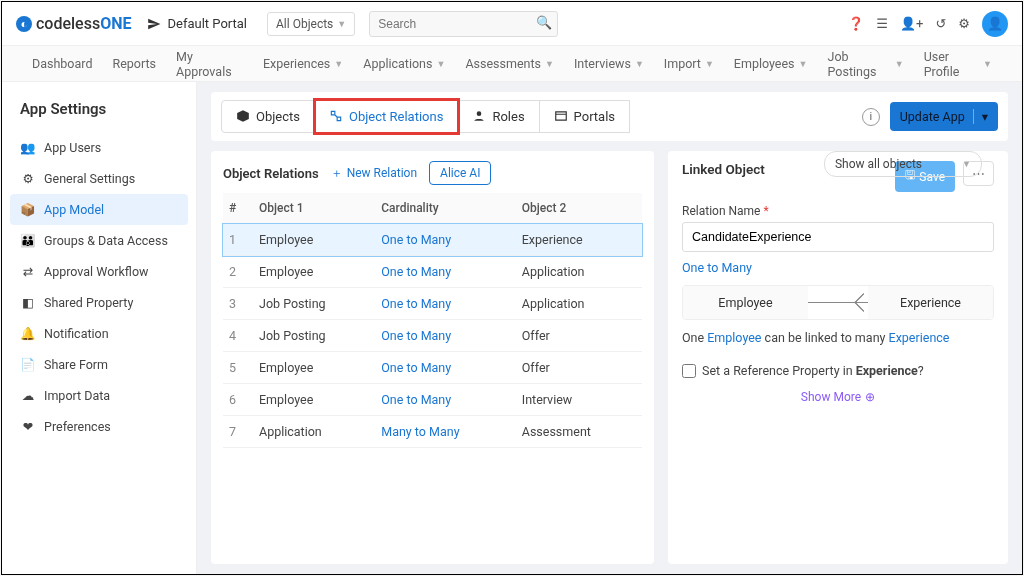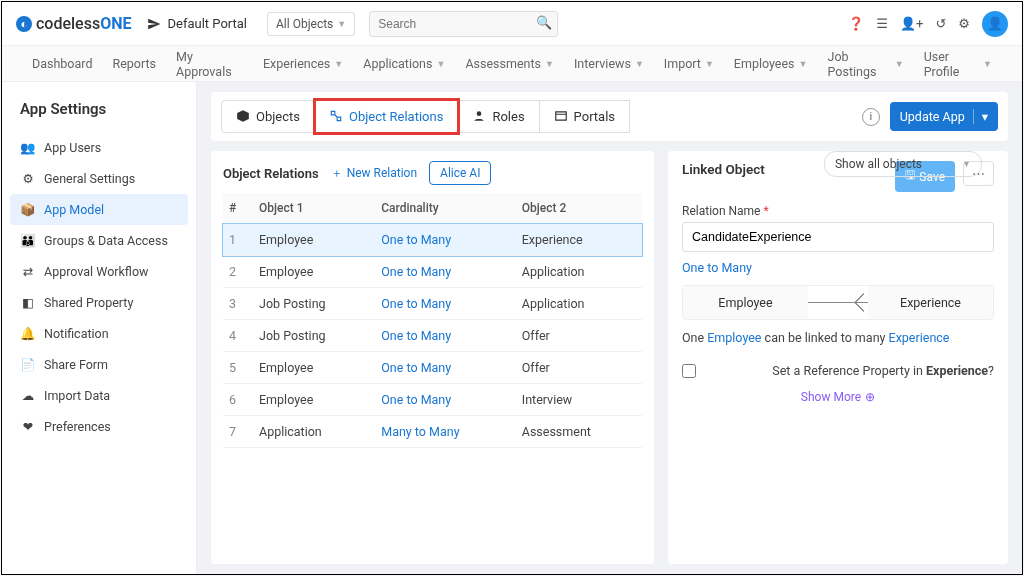--- a/index.html
+++ b/index.html
@@ -33,21 +33,21 @@
 
   .main { flex:1; padding:10px 14px; display:flex; flex-direction:column; gap:10px;}
   .tabbar { background:#fff; border-radius:4px; padding:8px 10px; display:flex; align-items:center; gap:0; }
   .tab { display:flex; align-items:flex-start; gap:6px; padding:8px 14px; border:1px solid #ddd; background:#fff; font-size:13px; color:#333; cursor:pointer; border-radius:4px 0 0 4px;}
   .tab + .tab { border-left:none; border-radius:0;}
   .tab:last-of-type { border-radius:0 4px 4px 0;}
   .tab.active { color:#1976d2; }
   .tab.highlight { outline:3px solid #e53935; outline-offset:-1px; position:relative; z-index:2;}
   .tabbar-right { margin-left:auto; display:flex; align-items:center; gap:10px;}
   .info-circle { width:18px; height:18px; border:1px solid #999; border-radius:50%; display:flex; align-items:center; justify-content:center; font-size:11px; color:#666; cursor:pointer;}
-  .update-btn { background:#1976d2; color:#ffffff; padding:7px 10px; border-radius:4px; font-size:12.5px; display:flex; align-items:center; gap:6px; cursor:pointer;}
+  .update-btn { background:#1976d2; color:#0f172a; padding:7px 10px; border-radius:4px; font-size:12.5px; display:flex; align-items:center; gap:6px; cursor:pointer;}
   .update-btn .dd { border-left:1px solid rgba(255,255,255,.4); padding-left:8px; margin-left:2px;}
 
   .body-row { flex:1; display:flex; gap:14px; }
   .left-pane { flex:1; background:#fff; border-radius:4px; padding:10px 12px; }
   .left-head { display:flex; align-items:center; gap:12px; margin-bottom:6px;}
   .left-head .title { font-weight:600; font-size:13px;}
   .newrel { color:#1976d2; font-size:12px; display:flex; align-items:center; gap:4px; cursor:pointer;}
   .alice { border:1px solid #1976d2; color:#1976d2; padding:4px 10px; border-radius:4px; font-size:12px; cursor:pointer;}
   .show-all { margin-left:auto; border:1px solid #ddd; padding:5px 10px; font-size:12px; border-radius:12px; display:flex; align-items:center; gap:40px; color:#444; min-width:130px; justify-content:space-between; cursor:pointer; position:absolute; right:26px;}
   .show-all-wrap { position:relative; }
@@ -69,21 +69,21 @@
   .req { color:#e53935;}
   .text-input { width:100%; padding:7px 9px; border:1px solid #ddd; border-radius:3px; font-size:12.5px;}
   .link-txt { color:#1976d2; font-size:12.5px; cursor:pointer; display:inline-block; margin-top:8px;}
   .card-link { display:flex; align-items:center; margin-top:10px; border:1px solid #eee; border-radius:4px; overflow:hidden;}
   .card-link .cell { flex:1; padding:9px 0; text-align:center; font-size:12.5px; background:#fafafa;}
   .card-link .connector { width:60px; position:relative; height:1px; background:#888;}
   .card-link .connector::after { content:""; position:absolute; right:-2px; top:-6px; width:12px; height:12px; border-right:1px solid #888; border-top:1px solid #888; transform:rotate(-45deg) scaleX(-1);}
   .card-link .connector::before { content:""; position:absolute; right:-2px; top:-6px; width:12px; height:12px; border-right:1px solid #888; border-bottom:1px solid #888; transform:rotate(45deg) scaleX(-1);}
   .rel-text { font-size:12.5px; color:#444; margin-top:10px;}
   .rel-text .lk { color:#1976d2;}
-  .checkbox-row { display:flex; align-items:center; gap:6px; font-size:12.5px; color:#444; margin-top:18px;justify-content:space-between;}
+  .checkbox-row { display:flex; align-items:center; gap:6px; font-size:12.5px; color:#444; margin-top:18px;}
   .checkbox-row input { width:14px; height:14px;}
   .show-more { text-align:center; margin-top:12px; font-size:12px; color:#8b5cf6; cursor:pointer; display:flex; justify-content:center; align-items:center; gap:4px;}
 
   svg.icn { width:14px; height:14px; fill:currentColor;}
 </style>
 </head>
 <body>
 
 <div class="container">
   <div class="topbar">

